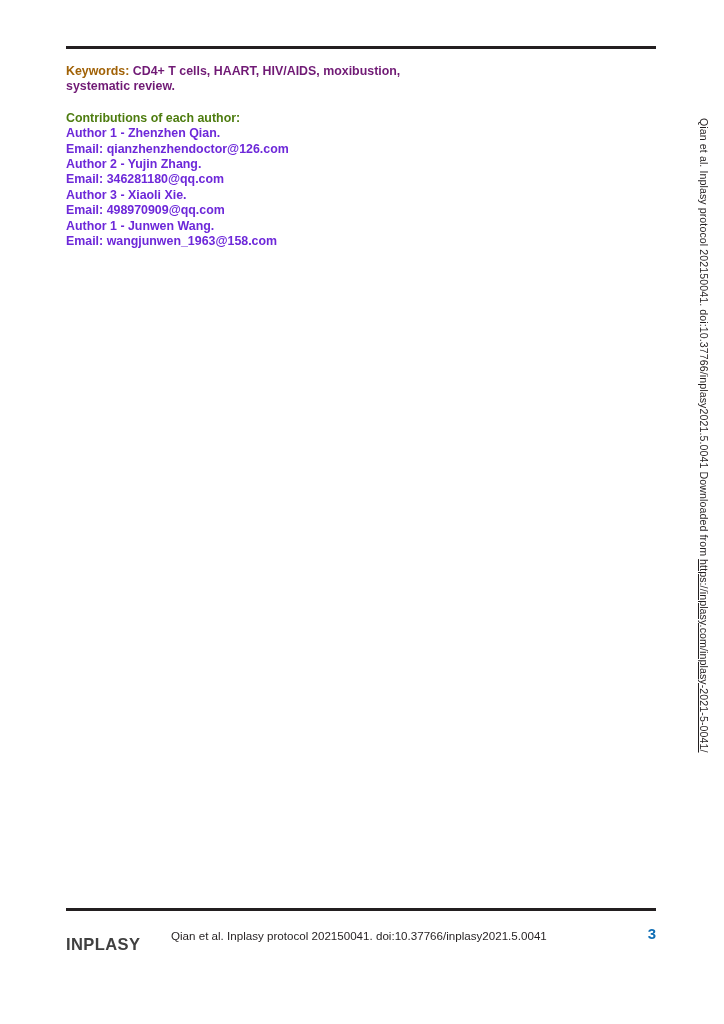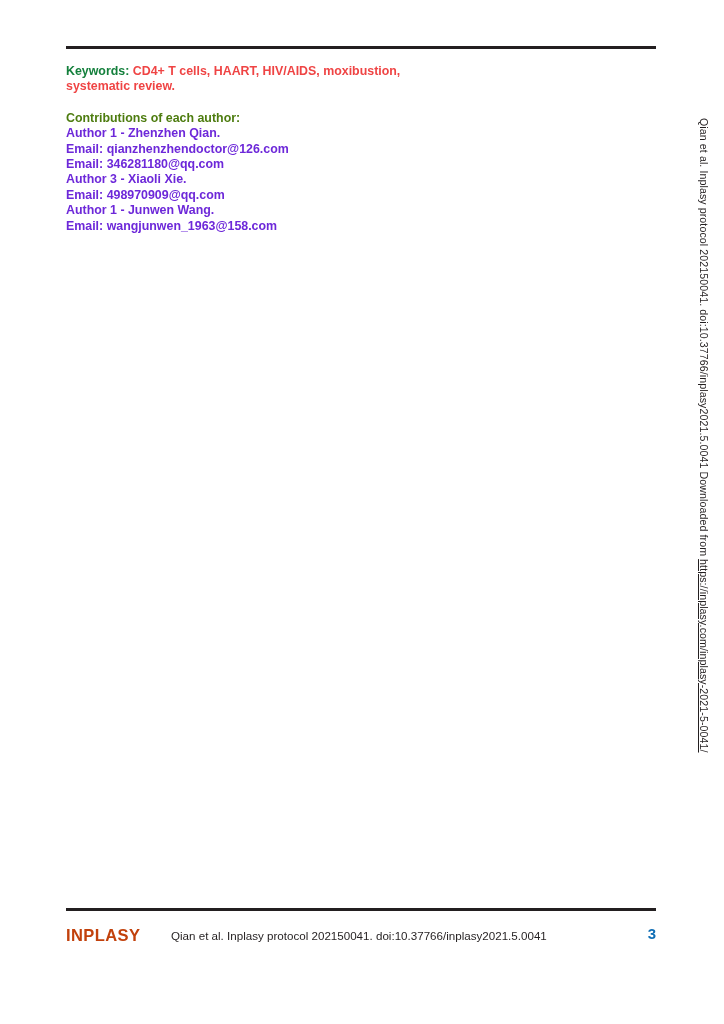--- a/index.html
+++ b/index.html
@@ -40,25 +40,25 @@
     font-size: 12.4px;
     line-height: 15.4px;
     font-weight: bold;
     color: #231f20;
     margin: 0 0 0 0;
   }
   .kw-block {
     margin-bottom: 16px;
   }
   .kw-label {
-    color: #15803d;
+    color: #a16207;
     font-weight: bold;
   }
   .kw-text {
-    color: #ef4444;
+    color: #701a75;
     font-weight: bold;
   }
   .contrib-head {
     color: #4d7c0f;
     font-size: 12.4px;
     font-weight: bold;
     line-height: 15.4px;
   }
   .contrib-line {
     color: #6d28d9;
@@ -99,24 +99,24 @@
   .footer {
     position: absolute;
     left: 66px;
     top: 922px;
     width: 590px;
     height: 30px;
   }
   .footer-logo {
     position: absolute;
     left: 0;
-    top: 4px;
+    top: 13px;
     font-size: 16.5px;
     font-weight: bold;
-    color: #c2410c;
+    color: #404040;
     letter-spacing: 0.4px;
   }
   .footer-cite {
     position: absolute;
     left: 105px;
     top: 7px;
     font-size: 11.6px;
     color: #231f20;
   }
   .footer-page {
@@ -139,20 +139,21 @@
 
     <div class="kw-block para">
       <span class="kw-label">Keywords:</span>
       <span class="kw-text">CD4+ T cells, HAART, HIV/AIDS, moxibustion, systematic review.</span>
     </div>
 
     <div class="contrib-head">Contributions of each author:</div>
 
     <div class="contrib-line">Author 1 - Zhenzhen Qian.</div>
     <div class="contrib-line">Email: qianzhenzhendoctor@126.com</div>
+    <div class="contrib-line">Author 2 - Yujin Zhang.</div>
     <div class="contrib-line">Email: 346281180@qq.com</div>
     <div class="contrib-line">Author 3 - Xiaoli Xie.</div>
     <div class="contrib-line">Email: 498970909@qq.com</div>
     <div class="contrib-line">Author 1 - Junwen Wang.</div>
     <div class="contrib-line">Email: wangjunwen_1963@158.com</div>
 
   </div>
 
   <div class="sidebar-text">
     <div class="sidebar-inner">

